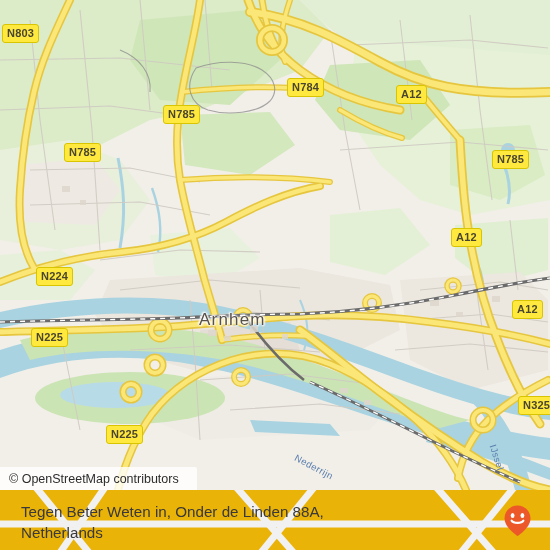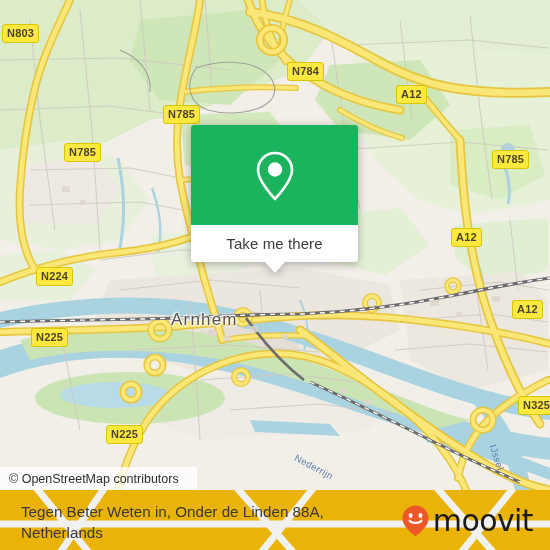--- a/index.html
+++ b/index.html
@@ -345,51 +345,39 @@
           <rect x="492" y="296" width="8" height="6"></rect>
           <rect x="62" y="186" width="8" height="6"></rect>
           <rect x="80" y="200" width="6" height="5"></rect>
           <rect x="340" y="388" width="8" height="5"></rect>
           <rect x="364" y="400" width="7" height="5"></rect>
         </g>
       </g>
     </svg>
 
 
-    <div class="place-label" style="left:171px; top:310px;">Arnhem</div>
+    <div class="place-label" style="left:199px; top:310px;">Arnhem</div>
 
     <div class="water-label" style="left:298px; top:452px; transform:rotate(28deg); transform-origin:left top;">Nederrijn</div>
 
     <div class="water-label" style="left:498px; top:443px; transform:rotate(72deg); transform-origin:left top;">IJssel</div>
 
     <div class="shield" style="left:2px;   top:24px;">N803</div>
-    <div class="shield" style="left:287px; top:62px;">N784</div>
+    <div class="shield" style="left:287px; top:78px;">N784</div>
     <div class="shield" style="left:396px; top:85px;">A12</div>
     <div class="shield" style="left:163px; top:105px;">N785</div>
     <div class="shield" style="left:492px; top:150px;">N785</div>
     <div class="shield" style="left:64px;  top:143px;">N785</div>
     <div class="shield" style="left:451px; top:228px;">A12</div>
     <div class="shield" style="left:512px; top:300px;">A12</div>
     <div class="shield" style="left:36px;  top:251px;margin-top:16px;">N224</div>
     <div class="shield" style="left:31px;  top:328px;">N225</div>
     <div class="shield" style="left:106px; top:425px;">N225</div>
     <div class="shield" style="left:518px; top:396px;">N325</div>
 
-    <div id="popup-card">
-      <div id="popup-image">
-        <svg width="62" height="62" viewBox="0 0 62 62" id="popup-pin-icon">
-          <path d="M31 9 C21.6 9 14 16.6 14 26 C14 37.5 31 55 31 55 C31 55 48 37.5 48 26 C48 16.6 40.4 9 31 9 Z" fill="none" stroke="#ffffff" stroke-width="2.6" stroke-linejoin="round"></path>
-          <circle cx="31" cy="25.5" r="7.2" fill="#ffffff"></circle>
-        </svg>
-      </div>
-      <div id="popup-action">
-        <span id="popup-action-label">Take me there</span>
-      </div>
-      <div id="popup-pointer"></div>
-    </div>
 
     <div id="attribution-bar">
       <span id="attribution-text">© OpenStreetMap contributors</span>
     </div>
   </div>
 
   <div id="footer">
 
     <svg id="footer-watermark" viewBox="0 0 550 60" preserveAspectRatio="none">
       <g stroke="#f1f1f1" stroke-width="7" fill="none">
@@ -405,17 +393,16 @@
 
     <div id="footer-title">Tegen Beter Weten in, Onder de Linden 88A, Netherlands</div>
 
     <div id="footer-brand">
       <svg width="31" height="33" viewBox="0 0 31 33">
         <path d="M15.5 1.4 C8.3 1.4 2.5 7.2 2.5 14.4 C2.5 23.6 15.5 32 15.5 32 C15.5 32 28.5 23.6 28.5 14.4 C28.5 7.2 22.7 1.4 15.5 1.4 Z" fill="#ed5829"></path>
         <ellipse cx="10.6" cy="11.6" rx="1.9" ry="2.5" fill="#ffffff"></ellipse>
         <ellipse cx="20.4" cy="11.6" rx="1.9" ry="2.5" fill="#ffffff"></ellipse>
         <path d="M9.6 16.6 C11.4 19.6 19.6 19.6 21.4 16.6" stroke="#ffffff" stroke-width="2.1" fill="none" stroke-linecap="round"></path>
       </svg>
-      <span id="brand-wordmark">moovit</span>
     </div>
   </div>
 
 </div>
 
 </body></html>

